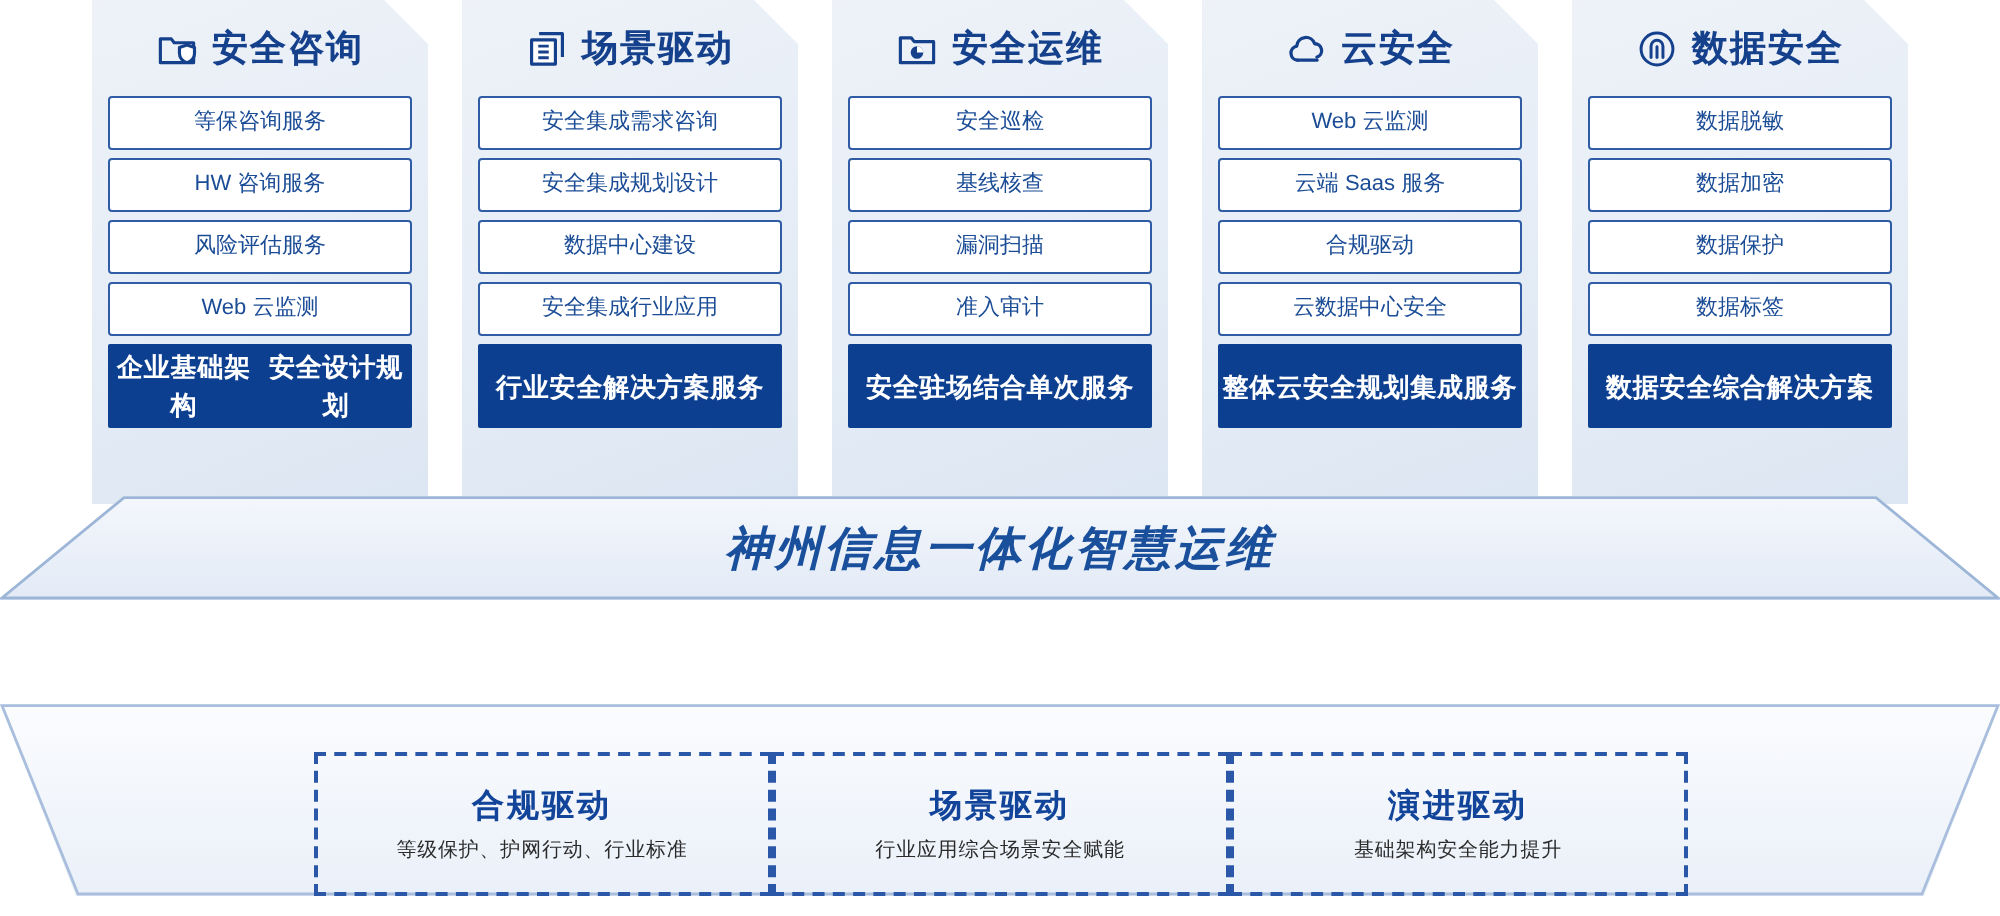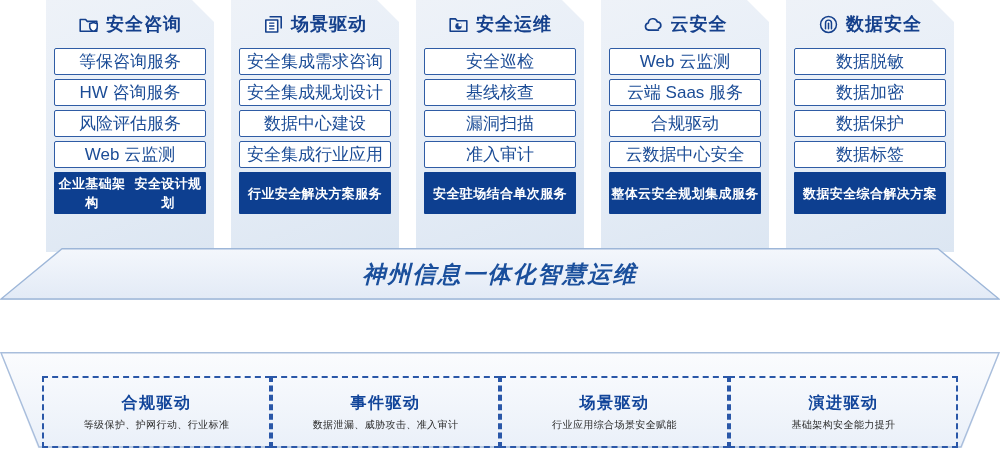--- a/index.html
+++ b/index.html
@@ -65,21 +65,21 @@
     flex-direction: column;
     gap: 4px;
   }
   .svc {
     height: 25px;
     line-height: 25px;
     text-align: center;
     background: #ffffff;
     border: 1px solid #2f5ca5;
     border-radius: 2px;
-    font-size: 17px;
+    font-size: 11px;
     color: #1b4c96;
     white-space: nowrap;
     overflow: hidden;
   }
   .summary {
     margin-top: 4px;
     width: 100%;
     height: 42px;
     background: #0d3f90;
     color: #ffffff;
@@ -334,24 +334,20 @@
 <svg style="position:absolute;left:0;top:352px;width:1000px;height:96px;pointer-events:none;" viewBox="0 0 1000 96">
   <path d="M1 0.8 L999 0.8 L961 95 L39 95 Z" fill="none" stroke="#a9bedc" stroke-width="1.4"></path>
 </svg>
 
 <div id="drivers">
   <div class="driver">
     <span class="driver-title">合规驱动</span>
     <span class="driver-desc">等级保护、护网行动、行业标准</span>
   </div>
   <div class="driver">
-    <span class="driver-title">事件驱动</span>
-    <span class="driver-desc">数据泄漏、威胁攻击、准入审计</span>
-  </div>
-  <div class="driver">
     <span class="driver-title">场景驱动</span>
     <span class="driver-desc">行业应用综合场景安全赋能</span>
   </div>
   <div class="driver">
     <span class="driver-title">演进驱动</span>
     <span class="driver-desc">基础架构安全能力提升</span>
   </div>
 </div>
 
 </body></html>

